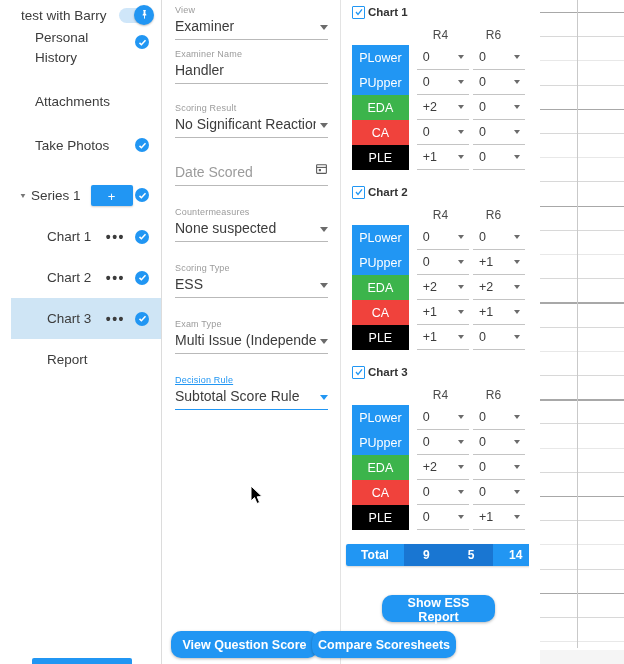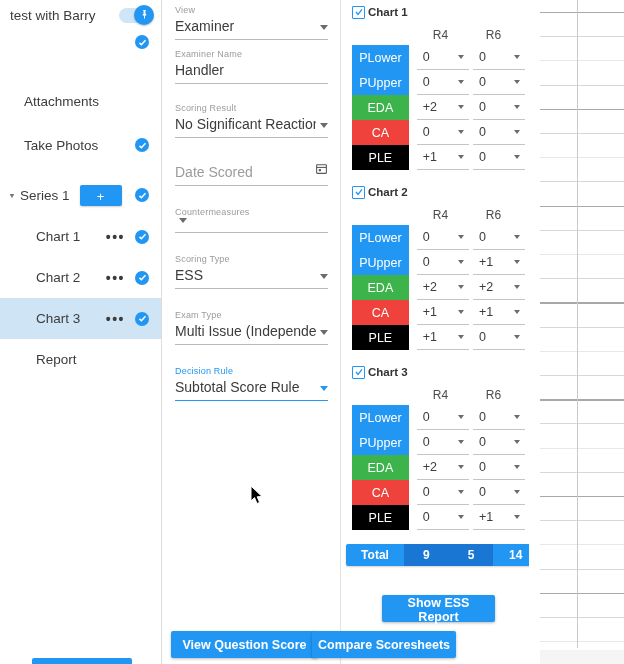--- a/index.html
+++ b/index.html
@@ -7,20 +7,21 @@
     width:624px;height:664px;overflow:hidden;
     font-family:"Liberation Sans", sans-serif;
     background:#ffffff;color:#333;
     position:relative;
   }
   
   #sidebar{
     position:absolute;left:0;top:0;width:162px;height:664px;
     background:#fff;border-right:1px solid #dcdcdc;
     box-sizing:border-box;
+    padding-left:11px;
   }
   .sb-head{
     display:flex;align-items:center;justify-content:space-between;
     padding:4px 8px 0 10px;height:26px;box-sizing:border-box;
   }
   .sb-head .title{font-size:13.5px;color:#3c3c3c;}
   .toggle{
     position:relative;width:34px;height:15px;border-radius:9px;
     background:#cfe6f9;display:flex;align-items:center;
   }
@@ -68,21 +69,21 @@
     font-size:14px;letter-spacing:1.5px;color:#3c3c3c;font-weight:bold;
   }
   
   #form{
     position:absolute;left:163px;top:0;width:178px;height:664px;
     background:#fff;box-sizing:border-box;padding:4px 12px 0 12px;
     border-right:1px solid #e3e3e3;
   }
   .field{position:relative;margin-bottom:8px;}
   .flabel{font-size:9px;color:#9b9b9b;line-height:12px;letter-spacing:.2px;}
-  .flabel.accent{color:#2196f3;}
+  .flabel.accent{color:#2196f3;text-decoration:underline;}
   .fvalue{
     font-size:14px;color:#3c3c3c;line-height:20px;
     border-bottom:1px solid #b9b9b9;padding-bottom:3px;
     display:flex;align-items:flex-end;justify-content:space-between;
   }
   .fvalue.accent{border-bottom:1.6px solid #2196f3;gap:8px;}
   .fvalue.ph{color:#9b9b9b;}
   .fvalue span.txt{white-space:nowrap;overflow:hidden;}
   .arrow{
     width:0;height:0;border-left:4px solid transparent;border-right:4px solid transparent;
@@ -127,21 +128,21 @@
   }
   .totalbar div{
     display:flex;align-items:center;justify-content:center;
     font-size:12px;color:#fff;font-weight:bold;
   }
   .tb-lbl{width:58px;background:#2196f3;}
   .tb-a{flex:1;background:#1976d2;}
   .tb-b{flex:1;background:#1976d2;}
   .tb-c{flex:1;background:#2196f3;}
   .btn{
-    background:#2196f3;color:#fff;border:none;border-radius:2px;
+    background:#2196f3;color:#fff;border:none;border-radius:10px;
     font-size:12.5px;font-weight:bold;cursor:pointer;
     box-shadow:0 1px 3px rgba(0,0,0,.28);font-family:"Liberation Sans",sans-serif;
   }
   #essbtn{position:absolute;left:40px;top:595px;width:113px;height:27px;}
   #vqs{position:absolute;left:8px;top:631px;width:147px;height:27px;}
   #cmp{position:absolute;left:-30px;top:631px;width:144px;height:27px;}
   
   #graph{
     position:absolute;left:529px;top:0;width:95px;height:664px;
     background:#fff;overflow:hidden;
@@ -169,20 +170,22 @@
     <div class="toggle">
       <div class="knob">
         <svg width="11" height="11" viewBox="0 0 24 24" fill="#fff">
             <path d="M14 4v6l2 2v2h-3v6l-1 2-1-2v-6H8v-2l2-2V4H9V2h6v2z"></path>
           </svg>
       </div>
     </div>
   </div>
 
   <div class="sb-item two-line">
+    <span class="lbl">Personal
+History</span>
     <span class="chk top">
       <svg width="9" height="9" viewBox="0 0 24 24" fill="none" stroke="#fff" stroke-width="4">
           <polyline points="4,13 9,18 20,6"></polyline>
         </svg>
     </span>
   </div>
 
   <div class="sb-item" style="margin-top:14px">
     <span class="lbl">Attachments</span>
   </div>
@@ -278,20 +281,21 @@
             <line x1="3" y1="10" x2="21" y2="10"></line>
           <rect x="7" y="13" width="4" height="4" fill="#5a5a5a" stroke="none"></rect>
         </svg>
       </span>
     </div>
   </div>
 
   <div class="field" style="margin-bottom:20px">
     <div class="flabel">Countermeasures</div>
     <div class="fvalue">
+      <span class="txt">None suspected</span>
       <span class="arrow"></span>
     </div>
   </div>
 
   <div class="field" style="margin-bottom:20px">
     <div class="flabel">Scoring Type</div>
     <div class="fvalue">
       <span class="txt">ESS</span>
       <span class="arrow"></span>
     </div>

